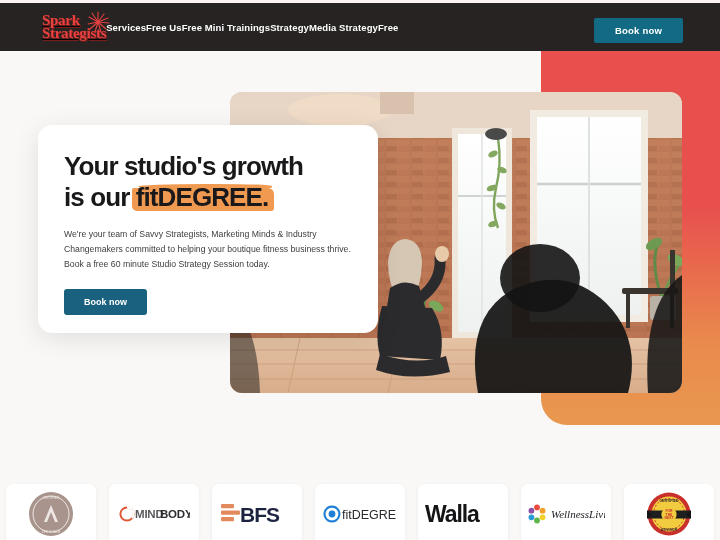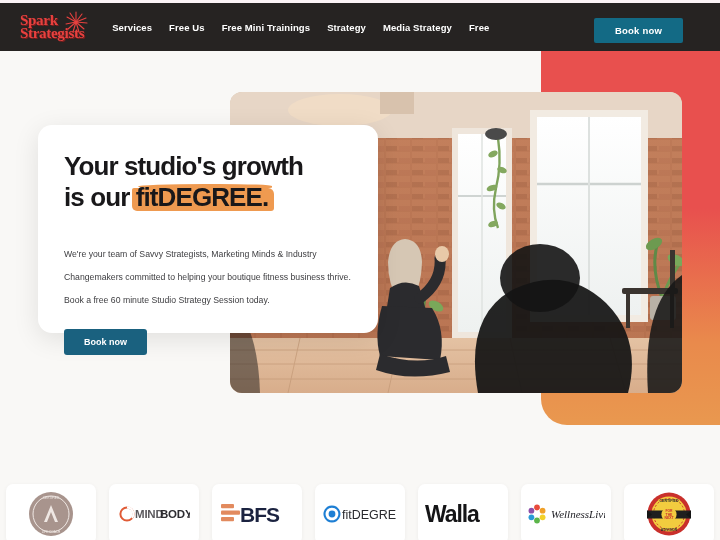--- a/index.html
+++ b/index.html
@@ -18,35 +18,35 @@
   }
 
   
   .navbar {
     position: absolute; left: 0; top: 3px; width: 720px; height: 48px;
     background: #262322;
     display: flex; align-items: center;
   }
   .logo-wrap {
     display: flex; 
-    margin-left: 20px; position: relative;
+    margin-left: 42px; position: relative; text-decoration: underline;
   }
   .logo-text {
     color: #e8413f;
     font-family: "Liberation Serif", serif;
     font-weight: bold;
     font-size: 15px;
     line-height: 13px;
     letter-spacing: -0.3px;
     text-shadow: 1px 1px 0 #7a1c1c;
   }
   .logo-line2 { font-size: 15px; }
   .starburst { position: absolute; right: -4px; top: -4px; width: 24px; height: 24px; }
 
-  .nav-links { display: flex; align-items: center; gap: 17px; margin-left: 28px; }
+  .nav-links { display: flex; align-items: center; }
   .nav-link {
     color: #ffffff; font-size: 9.5px; font-weight: bold;
     letter-spacing: 0.1px; white-space: nowrap; cursor: pointer;
   }
   .nav-cta {
     position: absolute; right: 37px; top: 15px;
     background: #136a85; color: #ffffff;
     font-size: 9.5px; font-weight: bold;
     padding: 7px 21px; border: none; border-radius: 2px;
     cursor: pointer; letter-spacing: 0.2px;
@@ -91,22 +91,22 @@
     border-radius: 2px 6px 3px 5px;
     z-index: 0;
   }
   .hl-brush::after {
     content: ""; position: absolute; left: 6px; right: 2px; top: -4px; height: 5px;
     background: #ef9a50; border-radius: 50% 40% 30% 50%;
   }
   .hl-text { position: relative; z-index: 1; }
 
   .hero-body {
-    margin-top: 30px;
-    font-size: 8.7px; line-height: 23px; color: #3d3d40;
+    margin-top: 14px;
+    font-size: 8.7px; line-height: 15px; color: #3d3d40;
     width: 302px;
   }
   .hero-btn {
     margin-top: 17px;
     display: inline-block;
     background: #1a617f; color: #ffffff;
     font-size: 9px; font-weight: bold;
     padding: 8px 20px; border: none; border-radius: 3px;
     cursor: pointer;
   }

